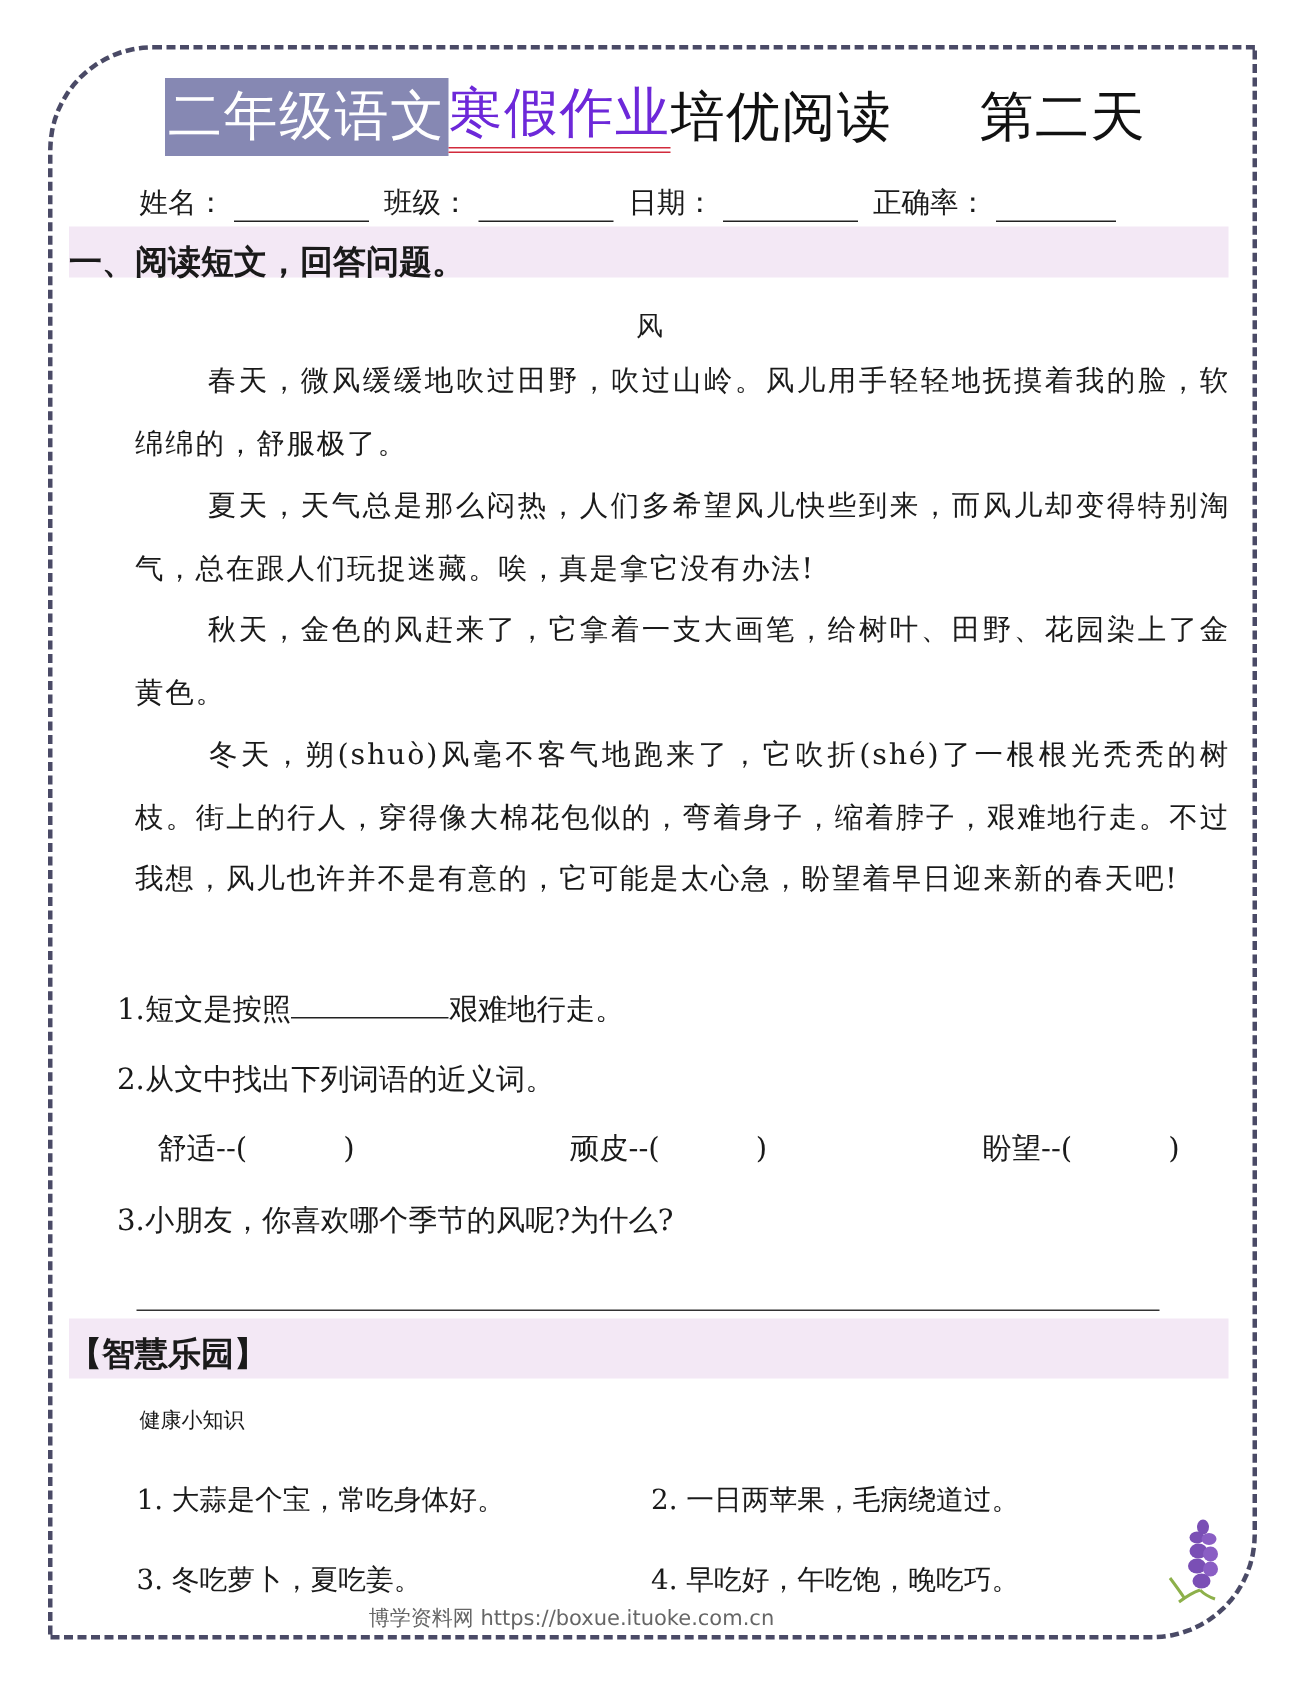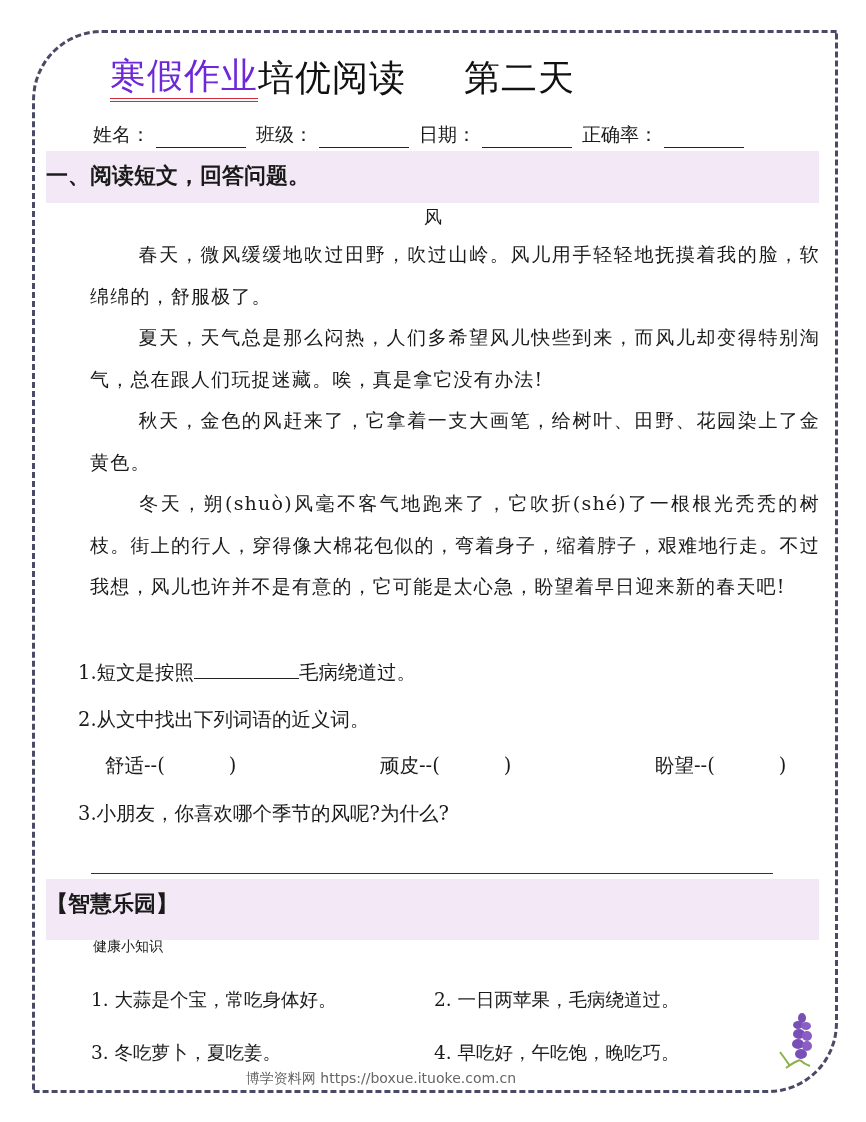--- a/index.html
+++ b/index.html
@@ -11,22 +11,22 @@
            font-size:36px; white-space:nowrap; letter-spacing:1px; }
   .title .t1 { background:#8688b3; color:#ffffff; padding:0 2px; height:52px; line-height:52px; }
   .title .t2 { color:#6d28d9; border-bottom:4px double #d22b3c; line-height:44px; }
   .title .t3 { color:#111; }
   .title .t4 { color:#111; margin-left:58px;text-align:right; }
   .info { position:absolute; top:122px; left:93px; font-size:19px; display:flex; gap:0; white-space:nowrap;justify-content:center; }
   .info .field { display:flex; align-items:flex-end; margin-right:10px; }
   .info .blank { display:inline-block; width:90px; border-bottom:1.5px solid #222; height:20px; margin-left:6px; }
   .info .blank.last { width:80px; }
   .band { position:absolute; left:46px; width:773px; background:#f3e8f5; }
-  .band1 { top:151px; height:52px; }
-  .band2 { top:879px; height:61px; }
+  .band1 { top:151px; height:34px; }
+  .band2 { top:879px; height:40px; }
   .band-title { position:absolute; left:0; font-weight:bold; font-size:22px; line-height:50px;
                 font-family:"DejaVu Sans", "Liberation Sans", sans-serif; }
   .passage-title { position:absolute; top:205px; left:0; width:866px; text-align:center; font-size:18px; }
   .para { position:absolute; left:90px; width:730px; font-size:19px; line-height:41.5px; text-align:justify; letter-spacing:1.2px; }
   .para .indent { display:inline-block; width:48px; }
   .q { position:absolute; left:78px; font-size:19.5px; white-space:nowrap; }
   .q .fill { display:inline-block; width:105px; border-bottom:1.5px solid #222; height:18px; vertical-align:baseline; }
   .syn { position:absolute; top:752px; font-size:19.5px; white-space:nowrap; }
   .syn .gap { display:inline-block; width:64px; }
   .answer-line { position:absolute; top:873px; left:91px; width:682px; border-top:1.5px solid #333; }
@@ -35,20 +35,21 @@
   .watermark { position:absolute; top:1070px; left:0; width:762px; text-align:center; font-size:14px;
                color:#666; font-family:"DejaVu Sans", "Liberation Sans", sans-serif; }
   .lavender { position:absolute; left:778px; top:1012px; width:42px; height:62px; }
 </style>
 </head>
 <body>
 
 <div class="frame"></div>
 
 <div class="title">
+  <span class="t1">二年级语文</span>
   <span class="t2">寒假作业</span>
   <span class="t3">培优阅读</span>
   <span class="t4">第二天</span>
 </div>
 
 <div class="info">
   <div class="field">
     <span>姓名：</span>
     <span class="blank"></span>
   </div>
@@ -71,21 +72,21 @@
 </div>
 
 <div class="passage-title">风</div>
 
 <div class="para" style="top:234px;"><span class="indent"></span><span>春天，微风缓缓地吹过田野，吹过山岭。风儿用手轻轻地抚摸着我的脸，软绵绵的，舒服极了。</span></div>
 <div class="para" style="top:317px;"><span class="indent"></span><span>夏天，天气总是那么闷热，人们多希望风儿快些到来，而风儿却变得特别淘气，总在跟人们玩捉迷藏。唉，真是拿它没有办法!</span></div>
 <div class="para" style="top:400px;"><span class="indent"></span><span>秋天，金色的风赶来了，它拿着一支大画笔，给树叶、田野、花园染上了金黄色。</span></div>
 <div class="para" style="top:483px;"><span class="indent"></span><span>冬天，朔(shuò)风毫不客气地跑来了，它吹折(shé)了一根根光秃秃的树枝。街上的行人，穿得像大棉花包似的，弯着身子，缩着脖子，艰难地行走。不过我想，风儿也许并不是有意的，它可能是太心急，盼望着早日迎来新的春天吧!</span></div>
 
 <div class="q" style="top:659px;">
-  <span>1.短文是按照</span><span class="fill"></span><span>毛病绕道过。</span>
+  <span>1.短文是按照</span><span class="fill"></span><span>艰难地行走。</span>
 </div>
 <div class="q" style="top:706px;">2.从文中找出下列词语的近义词。</div>
 
 <div class="syn" style="left:105px;">
   <span>舒适--(</span><span class="gap"></span><span>)</span>
 </div>
 <div class="syn" style="left:380px;">
   <span>顽皮--(</span><span class="gap"></span><span>)</span>
 </div>
 <div class="syn" style="left:655px;">

